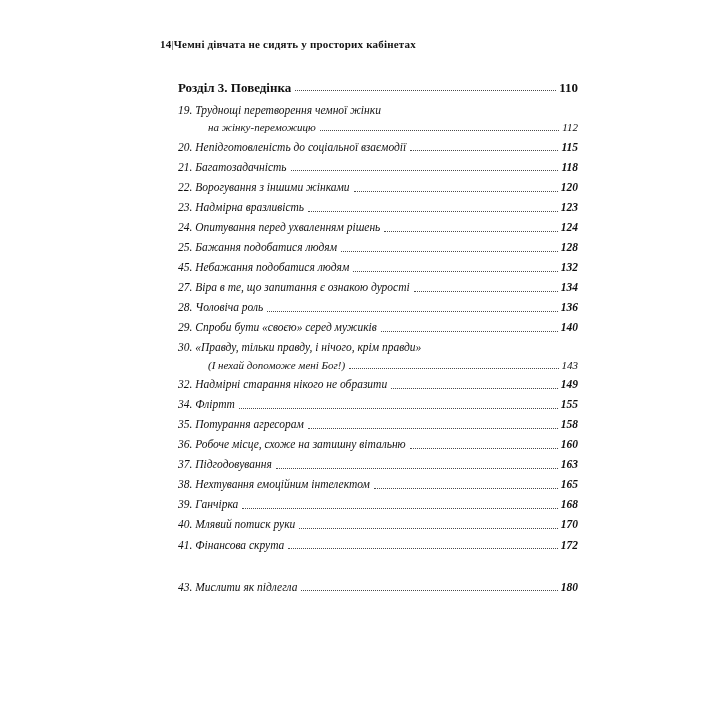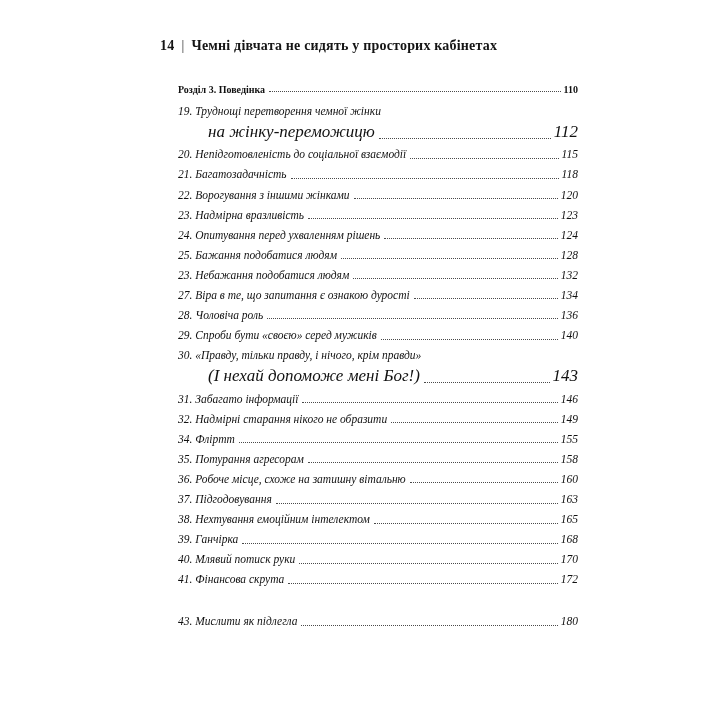--- a/index.html
+++ b/index.html
@@ -18,23 +18,22 @@
     position: relative;
     width: 720px;
     height: 720px;
     background: #ffffff;
     box-sizing: border-box;
     padding: 38px 60px 20px 60px;
   }
   .running-head {
     display: flex;
     align-items: baseline;
-    gap: 7px;
     font-family: "Liberation Serif", serif;
-    font-size: 14px;
+    font-size: 11px;
     font-weight: bold;
     letter-spacing: 0.2px;
     color: #151515;
     margin-left: 100px;
     margin-bottom: 30px;
     white-space: nowrap;
   }
   .running-head .folio {
     font-weight: bold;
   }
@@ -66,41 +65,42 @@
     flex: 1 1 auto;
     border-bottom: 1px dotted #4a4a4a;
     margin: 0 3px 3px 4px;
     min-width: 8px;
     height: 0;
   }
   .toc-entry .page-num {
     font-style: italic;
     white-space: nowrap;
     font-variant-numeric: lining-nums;
+    font-weight: bold;
   }
 
   
   .toc-entry.chapter .label,
   .toc-entry.chapter .page-num {
     font-style: normal;
     font-weight: bold;
-    font-size: 10px;
+    font-size: 13px;
   }
   .toc-entry.chapter {
     margin-bottom: 9px;
   }
   .toc-entry.chapter .dots {
     margin-bottom: 4px;
   }
 
   
   .toc-cont {
     display: flex;
     align-items: flex-end;
-    font-size: 17px;
+    font-size: 11px;
     line-height: 1.18;
     margin-top: -3px;
     margin-bottom: 6.5px;
     padding-left: 30px;
   }
   .toc-cont .label {
     font-style: italic;
     white-space: nowrap;
   }
   .toc-cont .dots {
@@ -170,21 +170,21 @@
         <span class="label">24. Опитування перед ухваленням рішень</span>
         <span class="dots"></span>
         <span class="page-num">124</span>
       </div>
       <div class="toc-entry">
         <span class="label">25. Бажання подобатися людям</span>
         <span class="dots"></span>
         <span class="page-num">128</span>
       </div>
       <div class="toc-entry">
-        <span class="label">23. Небажання подобатися людям</span>
+        <span class="label">45. Небажання подобатися людям</span>
         <span class="dots"></span>
         <span class="page-num">132</span>
       </div>
       <div class="toc-entry">
         <span class="label">27. Віра в те, що запитання є ознакою дурості</span>
         <span class="dots"></span>
         <span class="page-num">134</span>
       </div>
       <div class="toc-entry">
         <span class="label">28. Чоловіча роль</span>
@@ -200,25 +200,20 @@
         <span class="label">30. «Правду, тільки правду, і нічого, крім правди»</span>
         <span class="dots" style="border-bottom: none;"></span>
         <span class="page-num"></span>
       </div>
       <div class="toc-cont">
         <span class="label">(І нехай допоможе мені Бог!)</span>
         <span class="dots"></span>
         <span class="page-num">143</span>
       </div>
       <div class="toc-entry">
-        <span class="label">31. Забагато інформації</span>
-        <span class="dots"></span>
-        <span class="page-num">146</span>
-      </div>
-      <div class="toc-entry">
         <span class="label">32. Надмірні старання нікого не образити</span>
         <span class="dots"></span>
         <span class="page-num">149</span>
       </div>
       <div class="toc-entry">
         <span class="label">34. Фліртт</span>
         <span class="dots"></span>
         <span class="page-num">155</span>
       </div>
       <div class="toc-entry">

